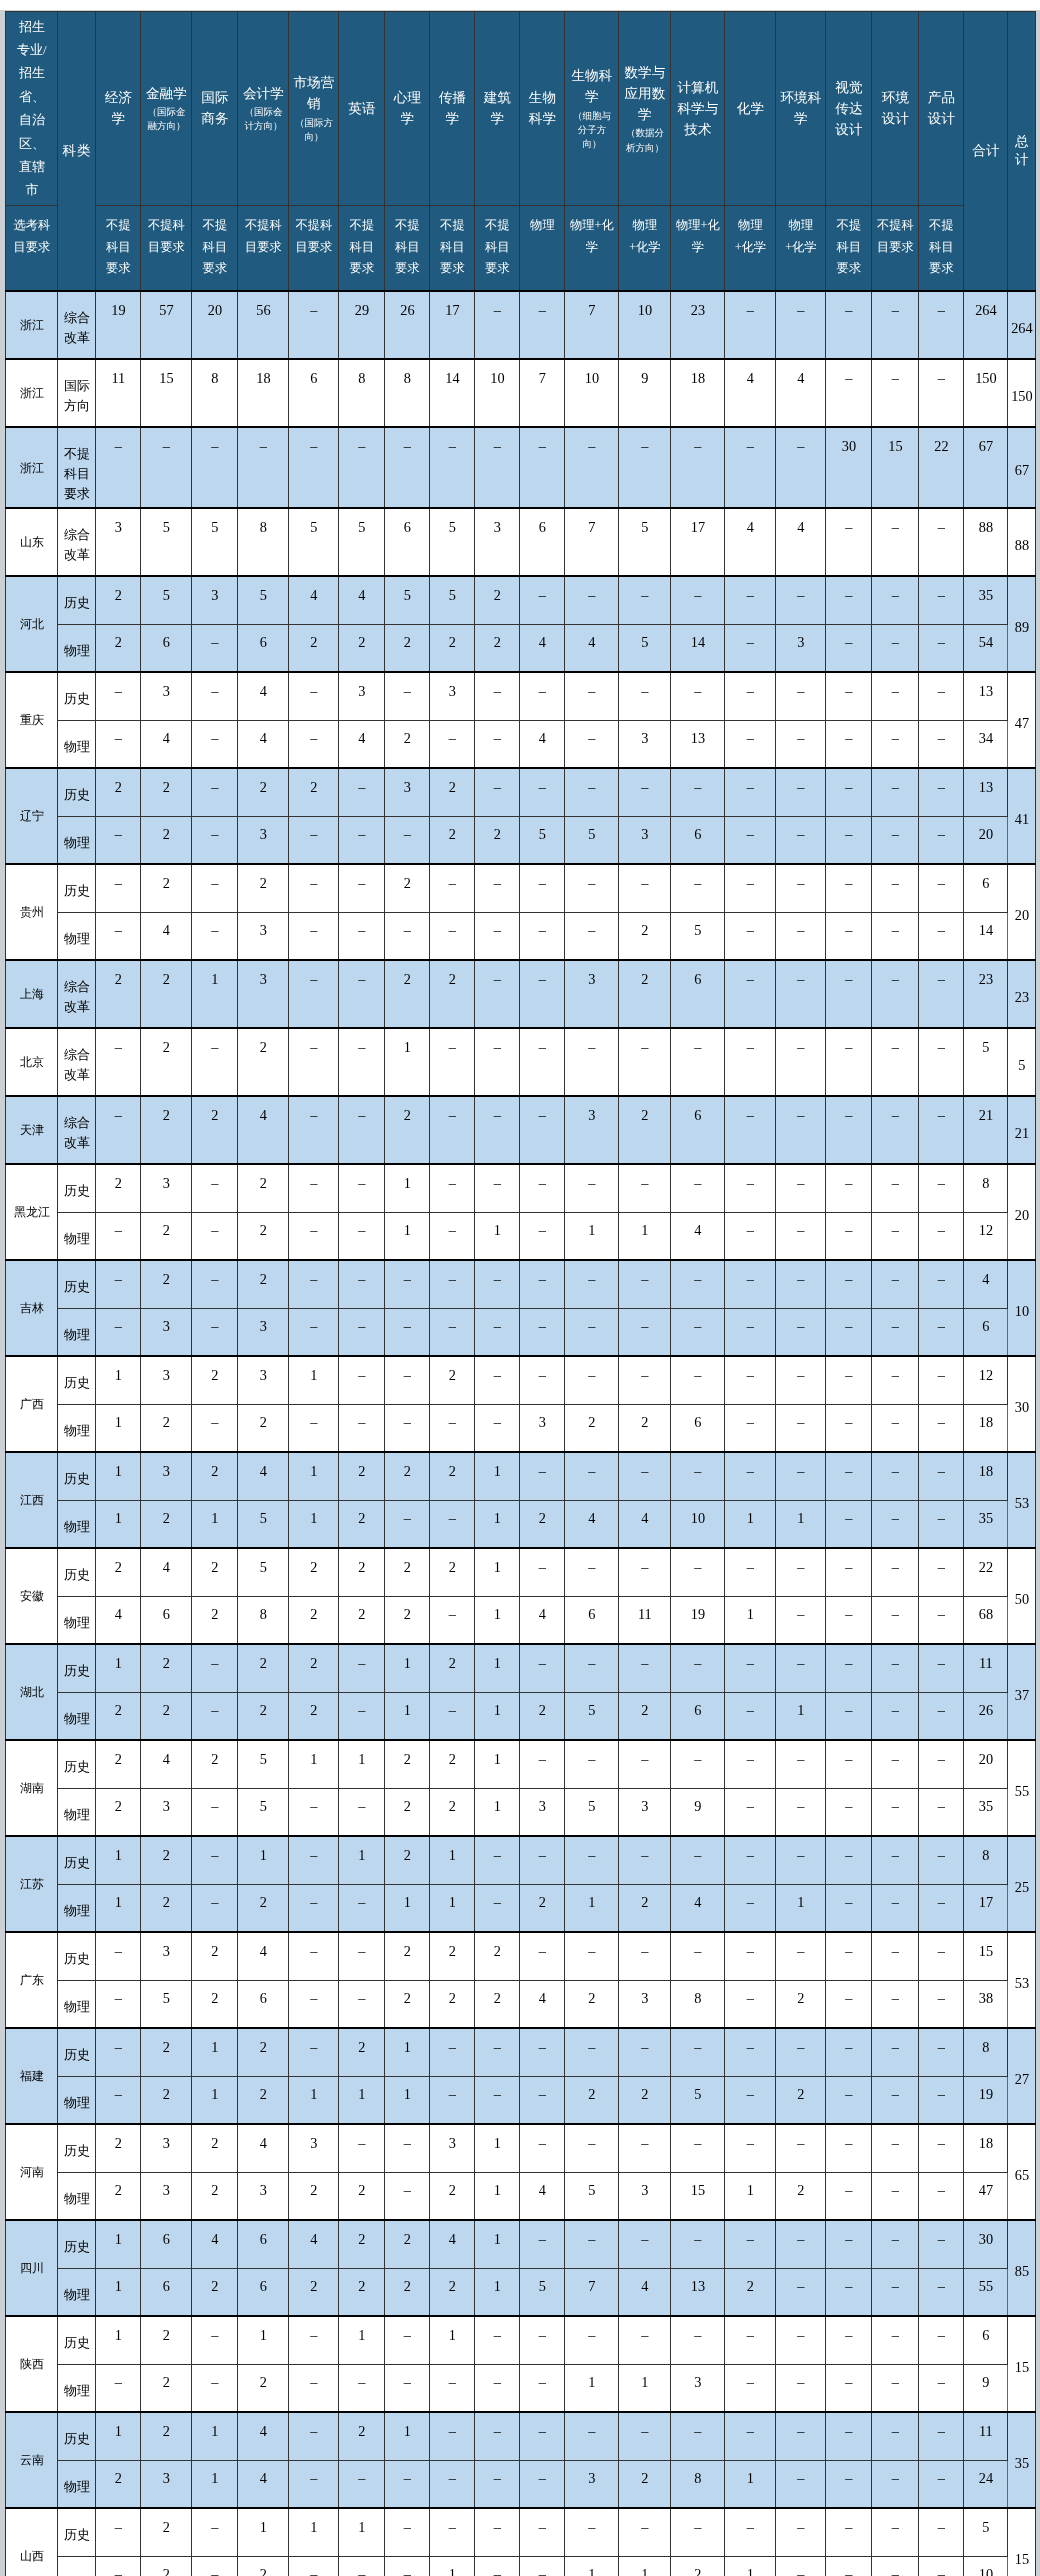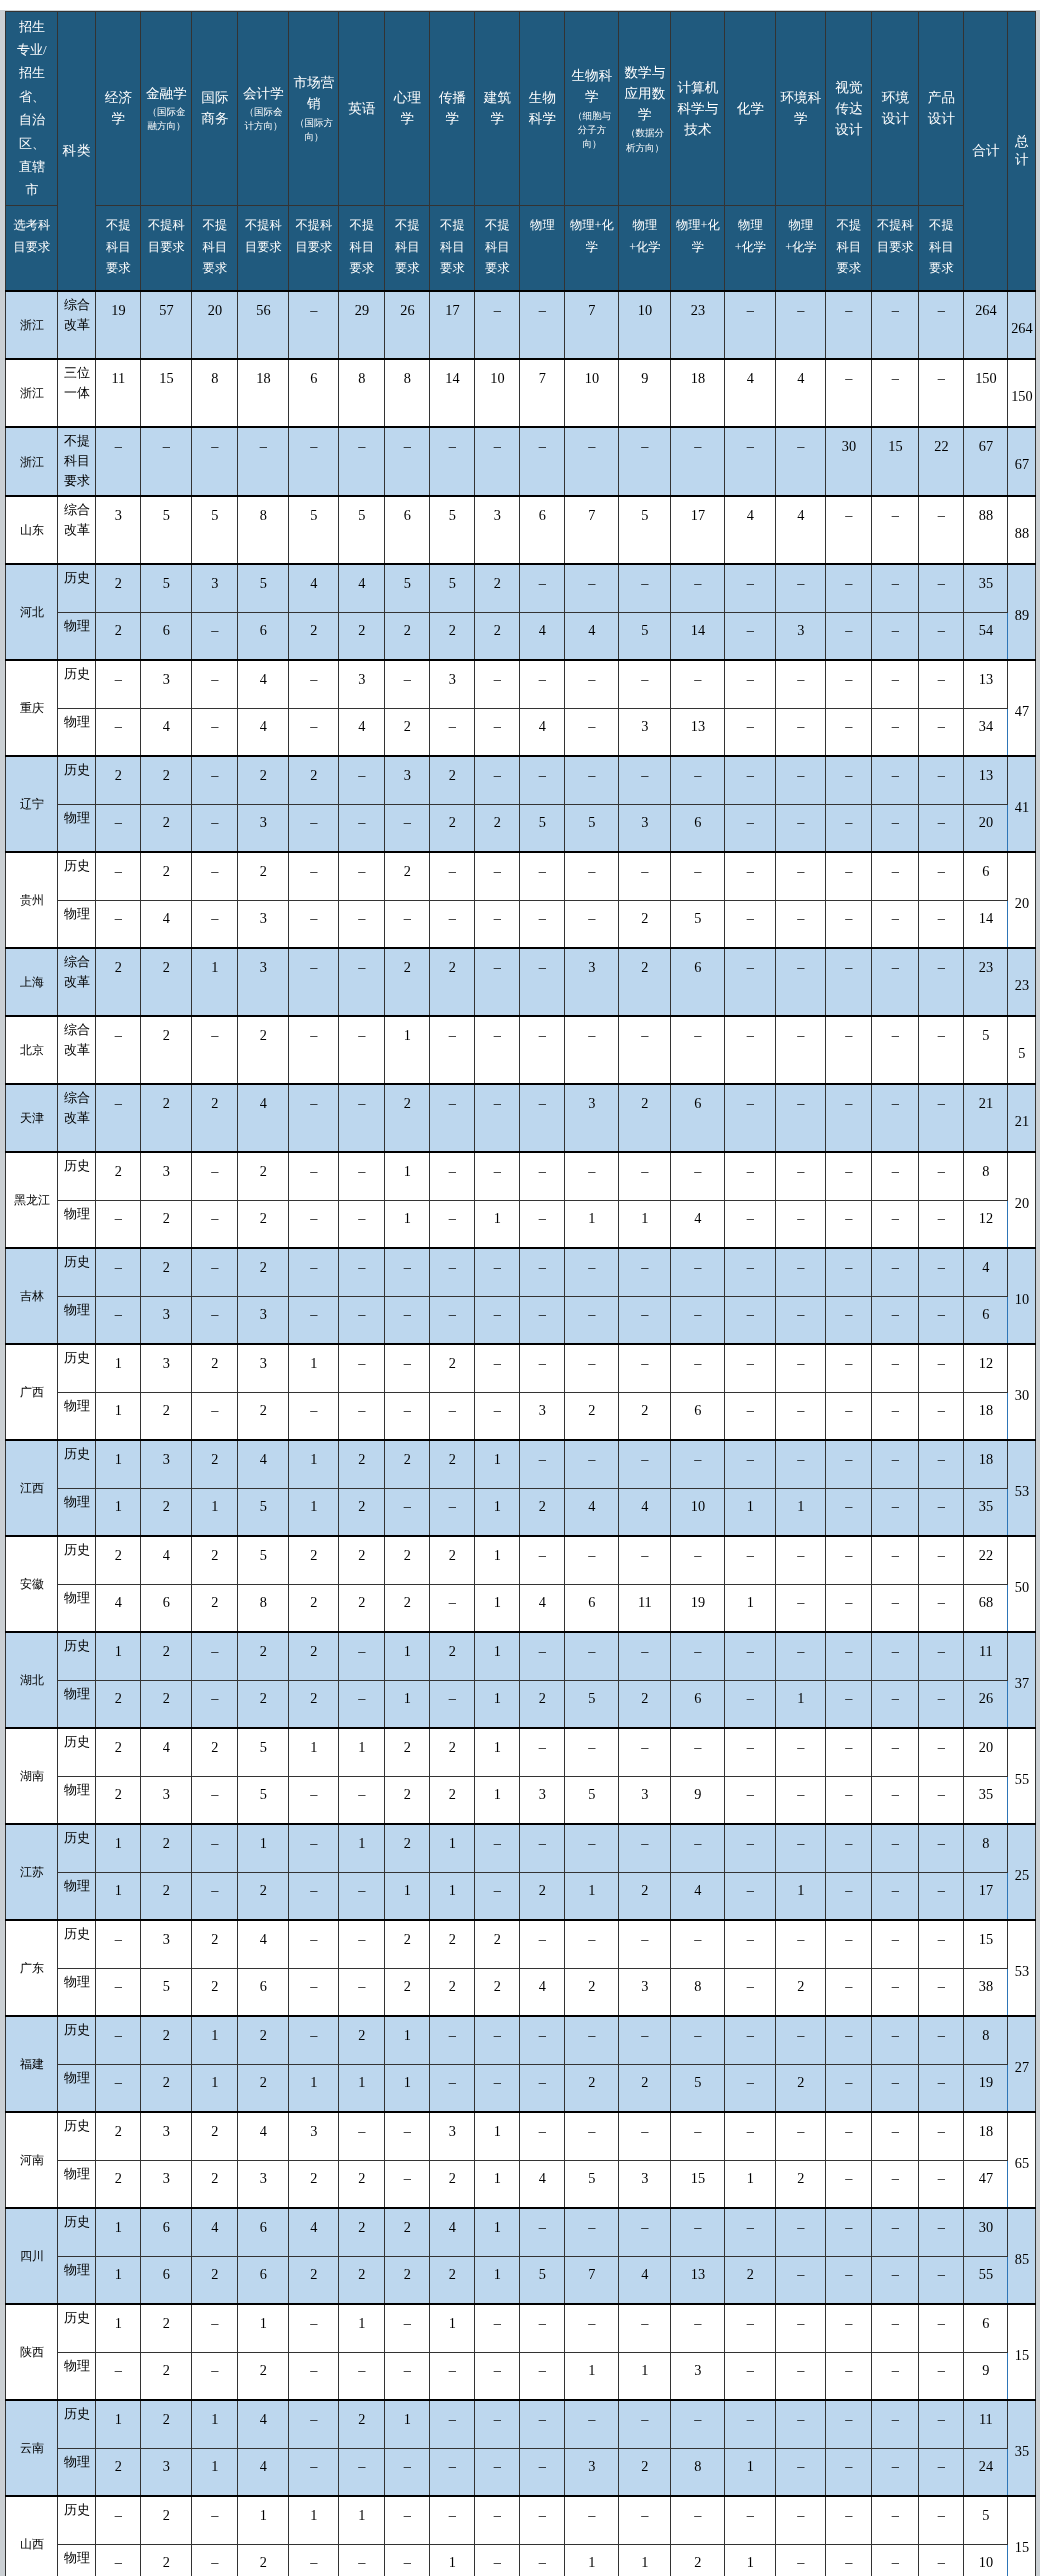--- a/index.html
+++ b/index.html
@@ -15,21 +15,21 @@
   tr.hdr-req th{vertical-align:top;padding-top:9.5px;font-size:12.3px;line-height:1.75;}
   .corner-top{font-size:13px;line-height:1.8;padding:2.7px 6.8px;}
   .corner-bottom{font-size:13px;line-height:1.75;}
   .cat-hdr{font-size:13.6px;letter-spacing:0.7px;}
   .mname{font-size:13.6px;line-height:1.55;}
   .msub{font-size:9.5px;line-height:1.5;margin-top:1.4px;}
   .sum-hdr{font-size:13.6px;}
   tbody td{background:#FFFFFF;vertical-align:top;padding:9.5px 2px 2.7px;font-size:14.3px;}
   tr.shade td{background:var(--shaded_row,#BDD7EE);}
   .prov{vertical-align:middle;font-size:12px;line-height:1.5;padding:2.7px 4.1px;}
-  .cat{font-size:13px;line-height:1.55;padding-top:4px;font-family:Liberation Mono, monospace;}
+  .cat{font-size:13px;line-height:1.55;padding-top:16px;}
   .gtot{vertical-align:middle;}
   tr.block-start td{border-top:2px solid var(--block_divider,#000000);}
   tr.sub-row td{border-top:1.4px solid var(--block_divider,#000000);}
   .blue-l{border-left:1.4px solid var(--accent_divider,#2E75B6);}
   tbody tr:last-child td{border-bottom:2px solid var(--block_divider,#000000);}
 </style>
 </head>
 <body>
 
 <div class="page">
@@ -167,21 +167,21 @@
           <td class="val">–</td>
           <td class="val">–</td>
           <td class="val">–</td>
           <td class="val">–</td>
           <td class="val">–</td>
           <td class="val sub">264</td>
           <td class="gtot blue-l" rowspan="1">264</td>
         </tr>
         <tr class="block-start" style="height: 68px;">
           <td class="prov" rowspan="1">浙江</td>
-          <td class="cat">三位一体</td>
+          <td class="cat">国际方向</td>
           <td class="val">11</td>
           <td class="val">15</td>
           <td class="val">8</td>
           <td class="val">18</td>
           <td class="val">6</td>
           <td class="val">8</td>
           <td class="val">8</td>
           <td class="val">14</td>
           <td class="val">10</td>
           <td class="val">7</td>

